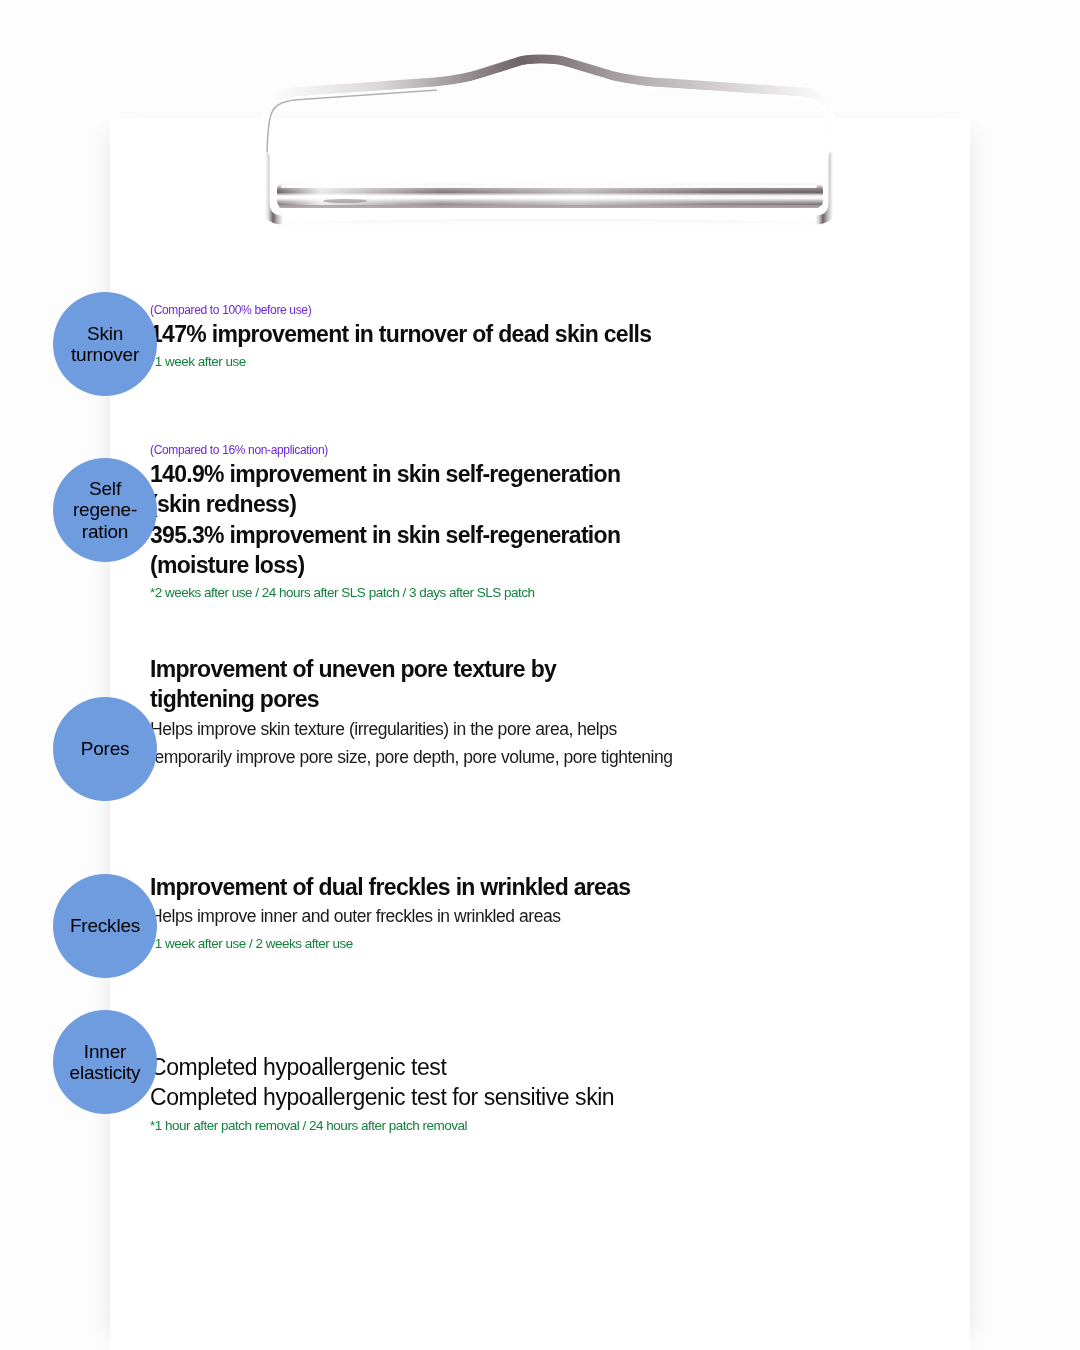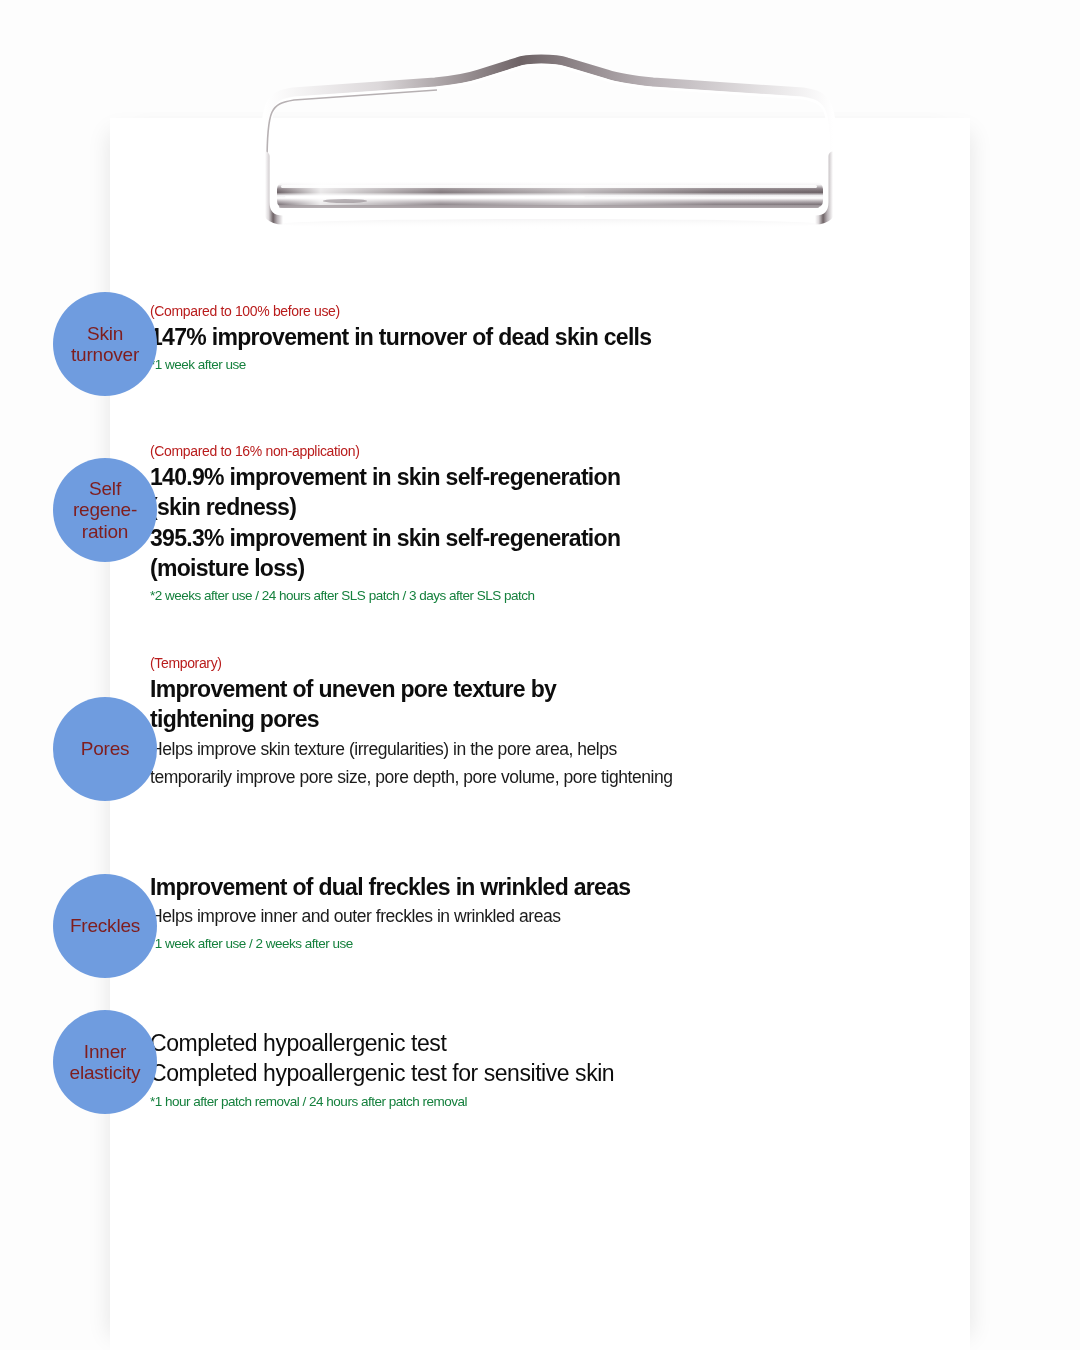--- a/index.html
+++ b/index.html
@@ -61,54 +61,55 @@
     flex: 0 0 150px;
     display: flex;
     justify-content: center;
   }
   .badge {
     position: absolute;
     width: 104px;
     height: 104px;
     border-radius: 50%;
     background: #6f9cdf;
-    color: #7f1d1d;
+    color: #000000;
     display: flex;
     align-items: center;
     justify-content: center;
     text-align: center;
     font-size: 19px;
     line-height: 1.12;
     letter-spacing: -0.2px;
     left: 53px;
     white-space: pre-line;
   }
 
   .content {
     flex: 1 1 auto;
     padding-right: 40px;
   }
 
   .prefix {
-    font-size: 14px;
+    font-size: 12px;
     line-height: 1.42;
-    color: #b91c1c;
+    color: #6d28d9;
     letter-spacing: -0.35px;
   }
   .headline {
     font-size: 23px;
     line-height: 1.32;
     color: #0d0d0d;
     font-weight: 700;
     letter-spacing: -0.7px;
     white-space: pre-line;
   }
   .headline.light {
     font-weight: 400;
     letter-spacing: -0.45px;
+    margin-top: 24px;
   }
   .desc {
     font-size: 17.5px;
     line-height: 1.62;
     color: #1b1b1b;
     letter-spacing: -0.45px;
     white-space: pre-line;
   }
   .note {
     font-size: 13.5px;
@@ -257,21 +258,20 @@
 (moisture loss)</div>
         <div class="note">*2 weeks after use / 24 hours after SLS patch / 3 days after SLS patch</div>
       </div>
     </div>
 
     <div class="row" id="row-2">
       <div class="badge-col">
         <div class="badge">Pores</div>
       </div>
       <div class="content">
-        <div class="prefix">(Temporary)</div>
         <div class="headline">Improvement of uneven pore texture by
 tightening pores</div>
         <div class="desc">Helps improve skin texture (irregularities) in the pore area, helps
 temporarily improve pore size, pore depth, pore volume, pore tightening</div>
       </div>
     </div>
 
     <div class="row" id="row-3">
       <div class="badge-col">
         <div class="badge">Freckles</div>

